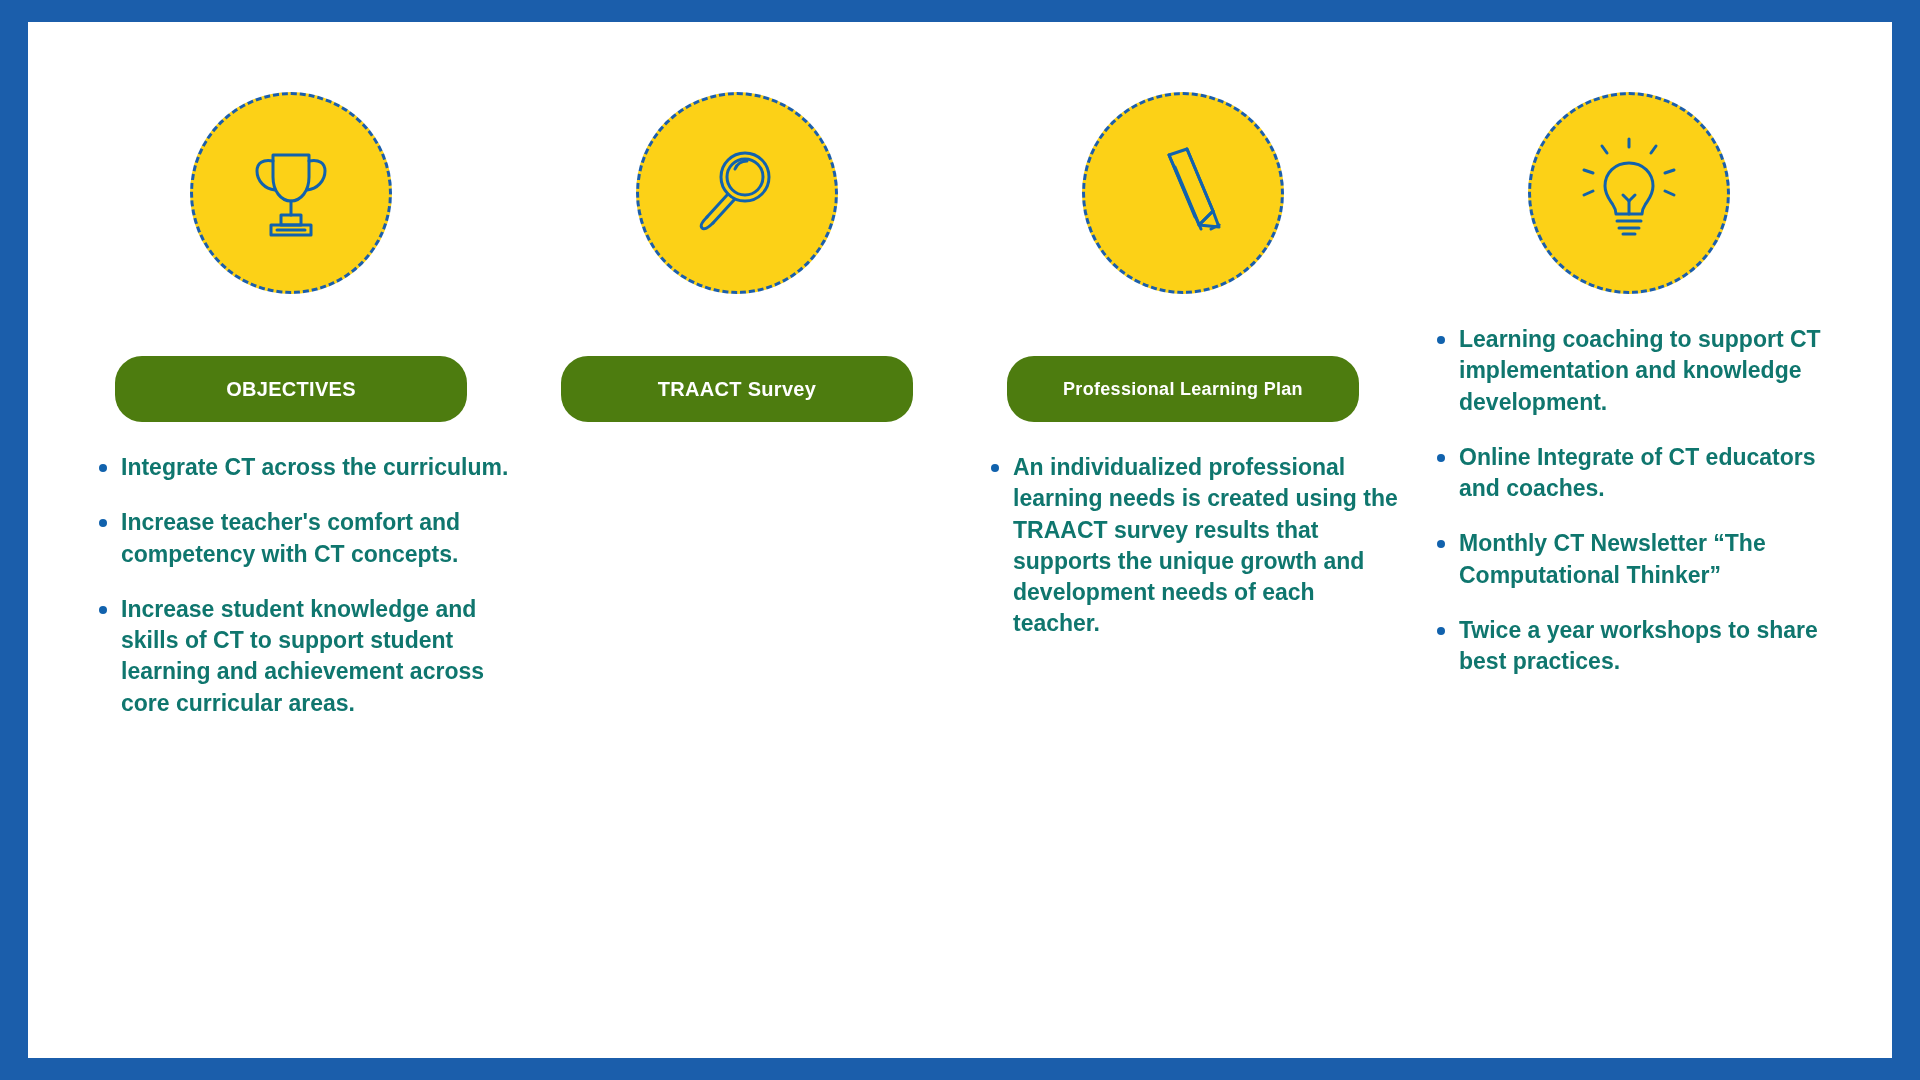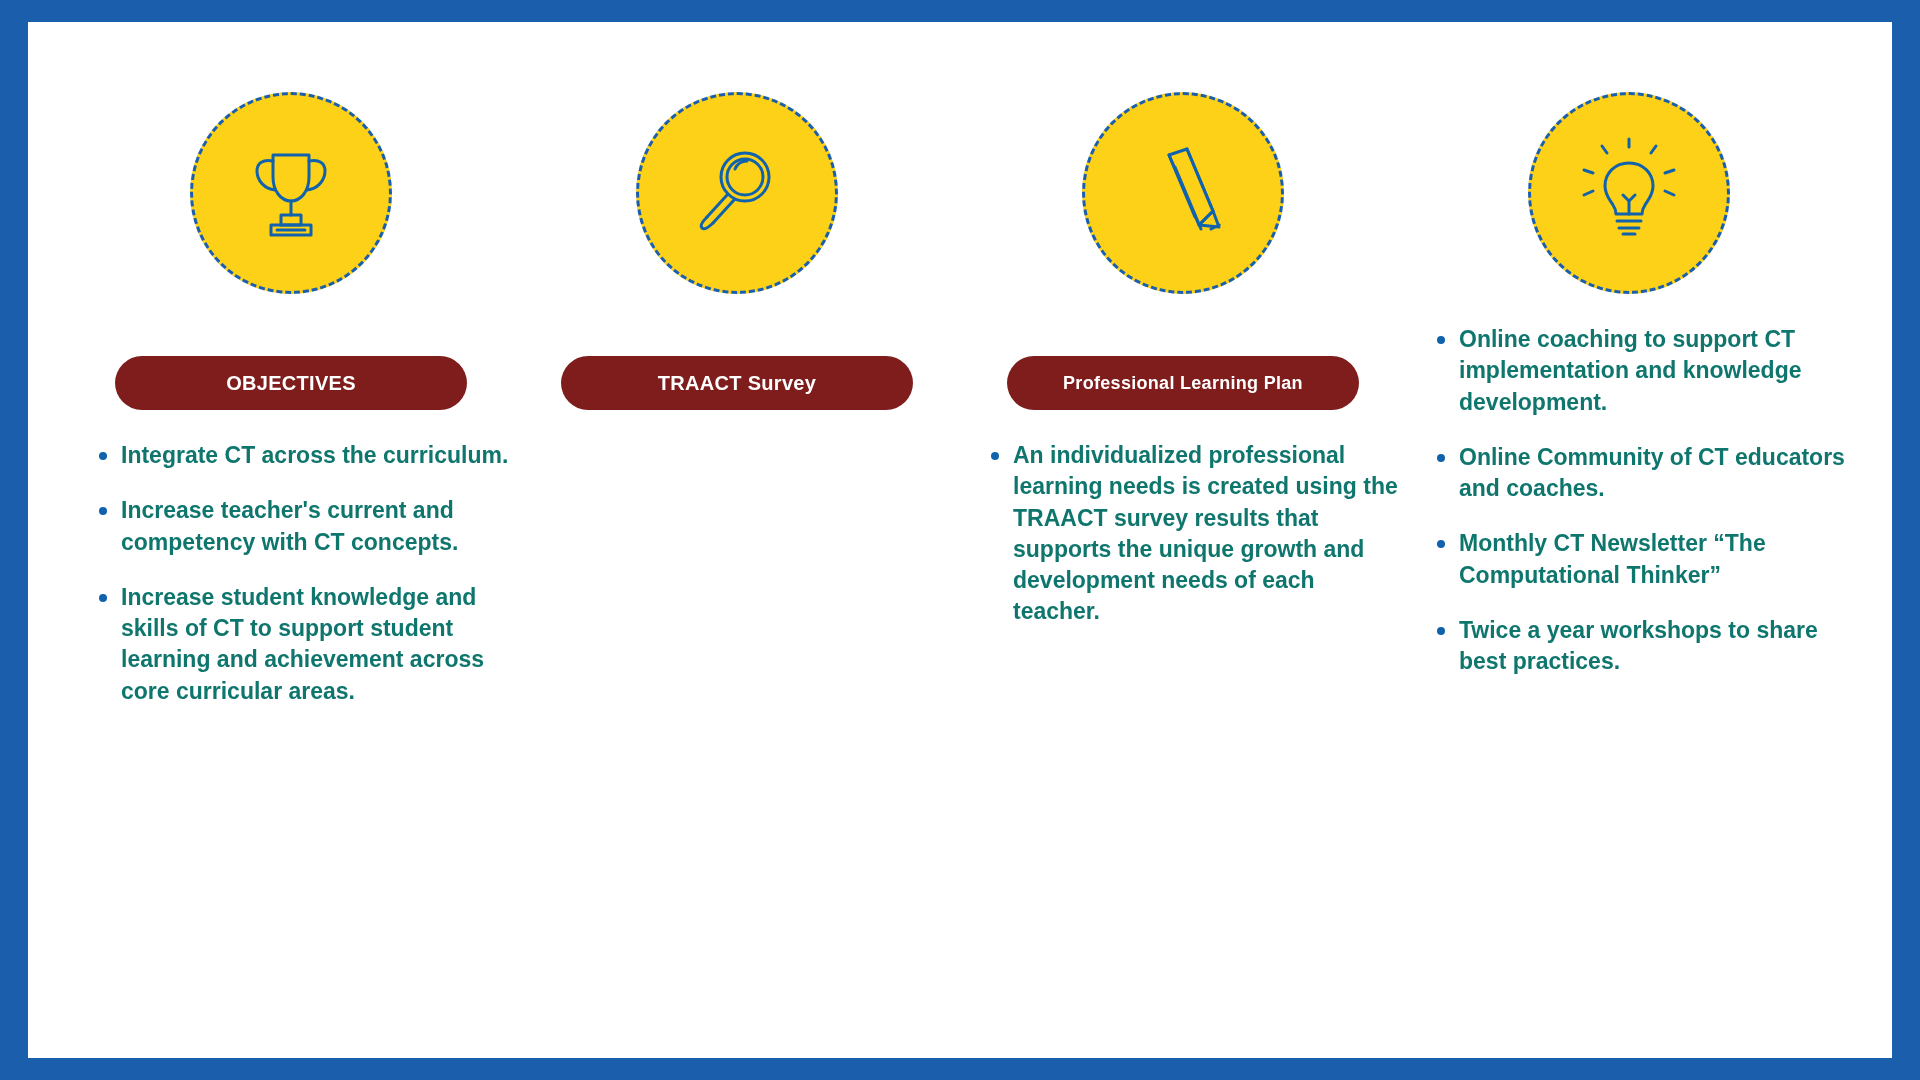--- a/index.html
+++ b/index.html
@@ -48,23 +48,23 @@
     justify-content: center;
     box-sizing: border-box;
   }
   .icon-circle svg {
     display: block;
   }
   .pill {
     margin-top: 62px;
     width: 100%;
     max-width: 352px;
-    height: 54px;
+    height: 66px;
     border-radius: 27px;
-    background: #7f1d1d;
+    background: #4d7c0f;
     color: #ffffff;
     display: flex;
     align-items: center;
     justify-content: center;
     font-weight: bold;
     font-size: 20px;
     letter-spacing: 0.3px;
     box-sizing: border-box;
     text-align: center;
     padding: 0 12px;
@@ -113,21 +113,21 @@
           <path d="M78 28 c10 -2 16 2 16 10 c0 10 -8 18 -18 19"></path>
           <path d="M60 68 v14"></path>
           <path d="M50 82 h20 v10 h-20 z"></path>
           <path d="M40 92 h40 v10 h-40 z"></path>
           <path d="M46 97 h28"></path>
         </svg>
       </div>
       <div class="pill">OBJECTIVES</div>
       <ul class="points">
         <li>Integrate CT across the curriculum.</li>
-        <li>Increase teacher's current and competency with CT concepts.</li>
+        <li>Increase teacher's comfort and competency with CT concepts.</li>
         <li>Increase student knowledge and skills of CT to support student learning and achievement across core curricular areas.</li>
       </ul>
     </div>
 
     <div class="col">
       <div class="icon-circle">
         <svg width="120" height="120" viewBox="0 0 120 120" fill="none" stroke="#1162ad" stroke-width="3" stroke-linecap="round" stroke-linejoin="round">
           <circle cx="68" cy="44" r="24"></circle>
           <circle cx="68" cy="44" r="18"></circle>
           <path d="M58 36 c2 -5 7 -8 12 -8"></path>
@@ -168,21 +168,21 @@
           <path d="M60 14 v-8"></path>
           <path d="M38 20 l-5 -7"></path>
           <path d="M82 20 l5 -7"></path>
           <path d="M24 40 l-9 -3"></path>
           <path d="M96 40 l9 -3"></path>
           <path d="M24 58 l-9 4"></path>
           <path d="M96 58 l9 4"></path>
         </svg>
       </div>
       <ul class="points">
-        <li>Online coaching to support CT implementation and knowledge development.</li>
-        <li>Online Community of CT educators and coaches.</li>
+        <li>Learning coaching to support CT implementation and knowledge development.</li>
+        <li>Online Integrate of CT educators and coaches.</li>
         <li>Monthly CT Newsletter “The Computational Thinker”</li>
         <li>Twice a year workshops to share best practices.</li>
       </ul>
     </div>
 
   </div>
 </div>
 
 </body></html>

